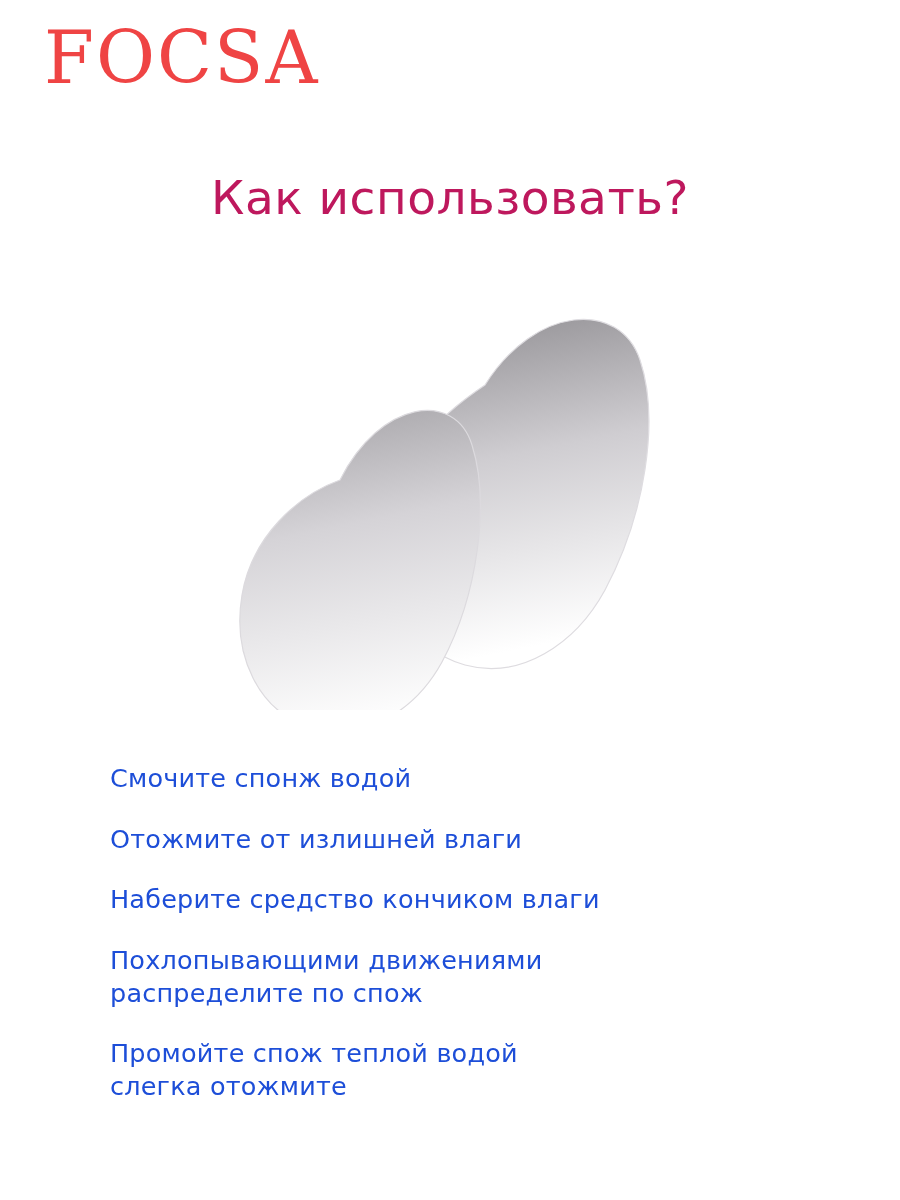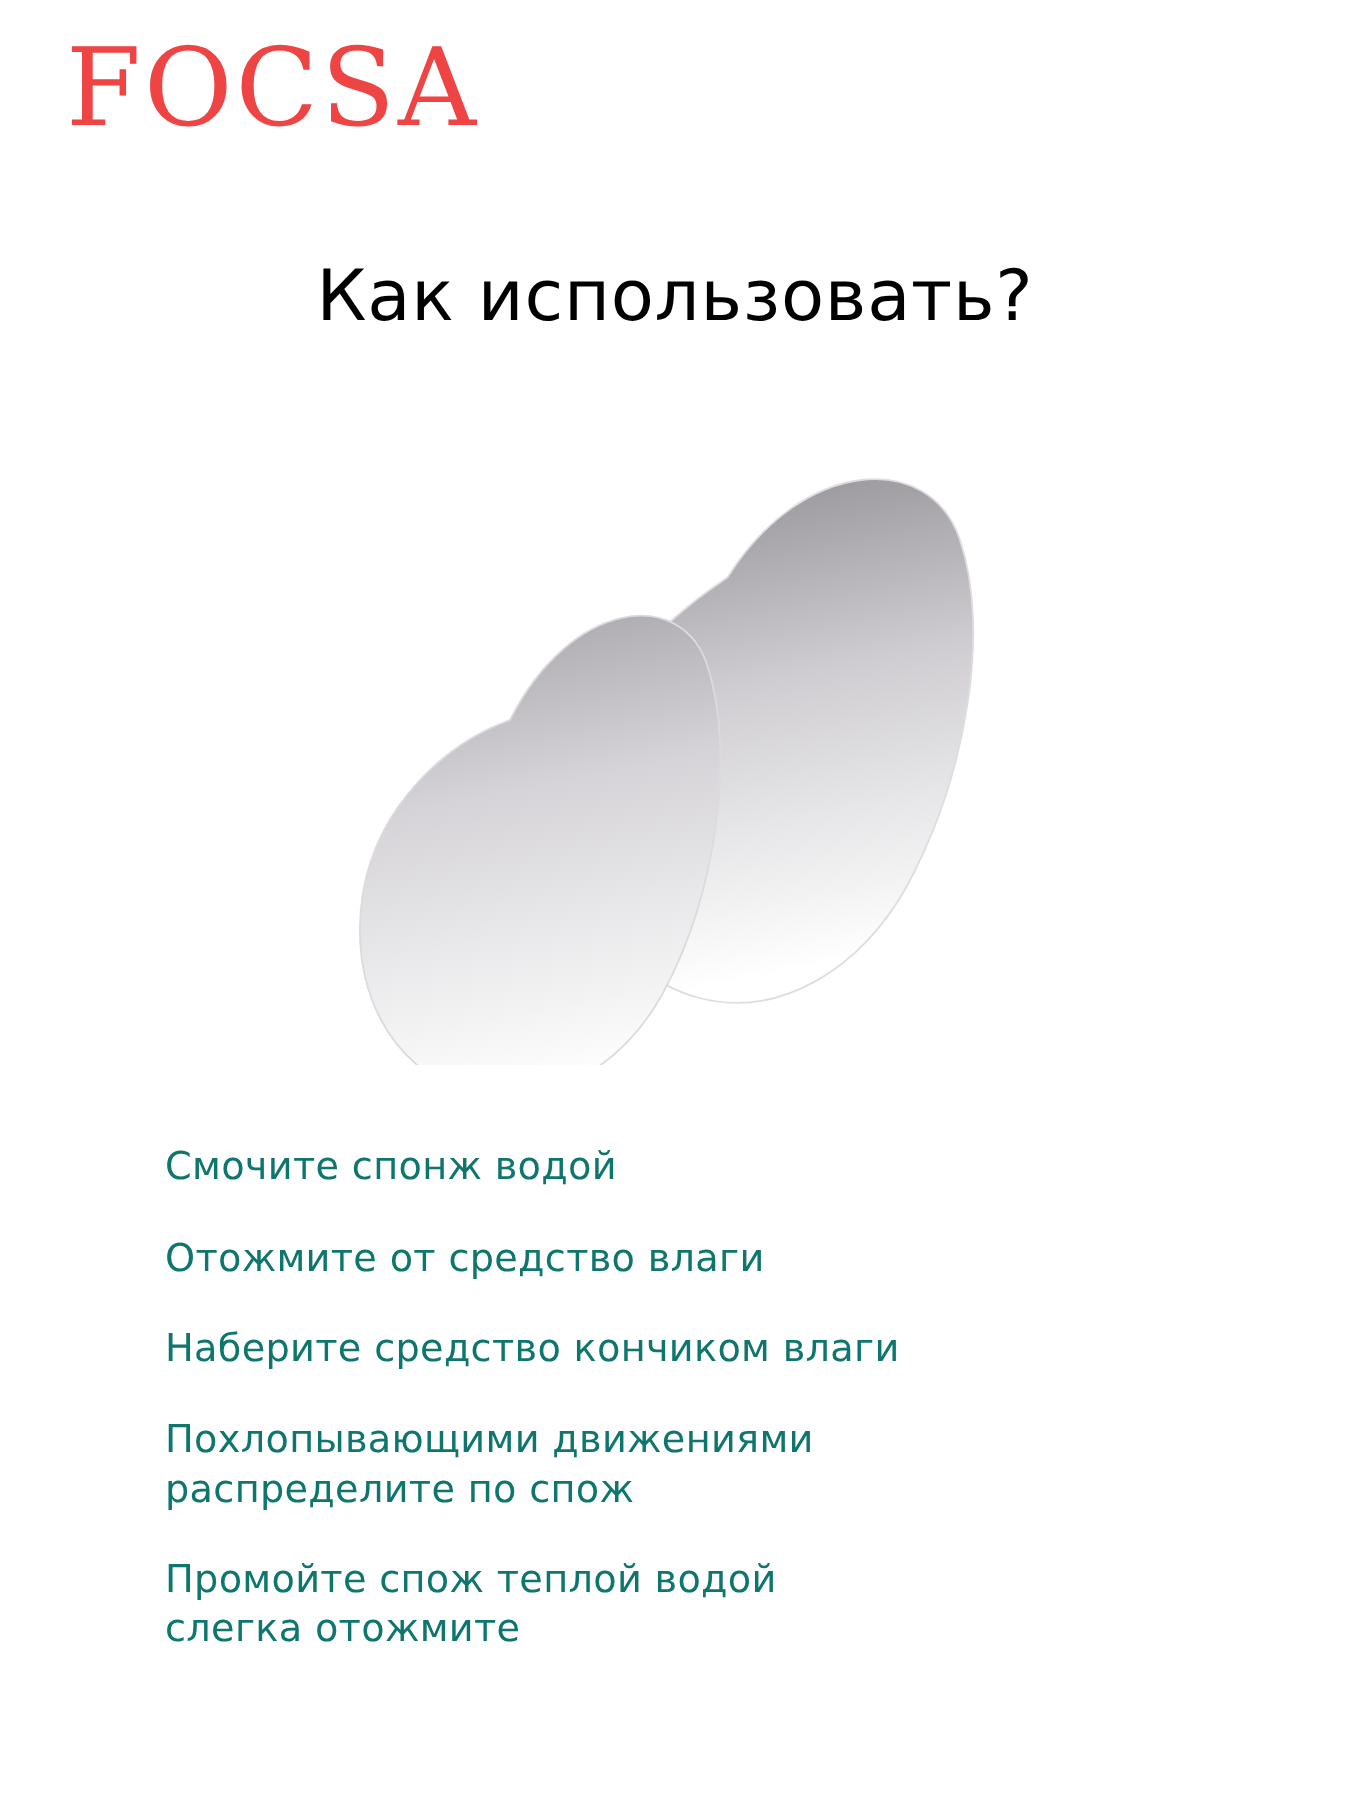--- a/index.html
+++ b/index.html
@@ -30,21 +30,21 @@
 
   .headline {
     position: absolute;
     left: 0;
     right: 0;
     top: 172px;
     text-align: center;
     font-size: 47px;
     line-height: 1.1;
     letter-spacing: 0.5px;
-    color: #000000;
+    color: #be185d;
     font-weight: 400;
   }
 
   .sponge-stage {
     position: absolute;
     left: 0;
     right: 0;
     top: 290px;
     height: 440px;
   }
@@ -55,21 +55,21 @@
 
   .steps {
     position: absolute;
     left: 110px;
     top: 762px;
     right: 60px;
   }
   .step {
     font-size: 25.5px;
     line-height: 1.28;
-    color: #0f766e;
+    color: #1d4ed8;
     margin-bottom: 28px;
     letter-spacing: 0.2px;
     font-weight: 400;
     white-space: pre-line;
   }
   .step:last-child {
     margin-bottom: 16px;
   }
 </style>
 </head>
@@ -105,19 +105,19 @@
              C 190 110, 265 100, 282 155
              C 300 212, 288 305, 252 372
              C 224 423, 172 452, 122 438
              C 68 422, 42 365, 52 305
              C 62 246, 108 205, 150 190 Z" fill="url(#gradFront)" stroke="#dcdade" stroke-width="1.2"></path>
   </svg>
 </div>
 
 <div class="steps">
   <div class="step">Смочите спонж водой</div>
-  <div class="step">Отожмите от средство влаги</div>
+  <div class="step">Отожмите от излишней влаги</div>
   <div class="step">Наберите средство кончиком влаги</div>
   <div class="step">Похлопывающими движениями
 распределите по спож</div>
   <div class="step">Промойте спож теплой водой
 слегка отожмите</div>
 </div>
 
 </body></html>

